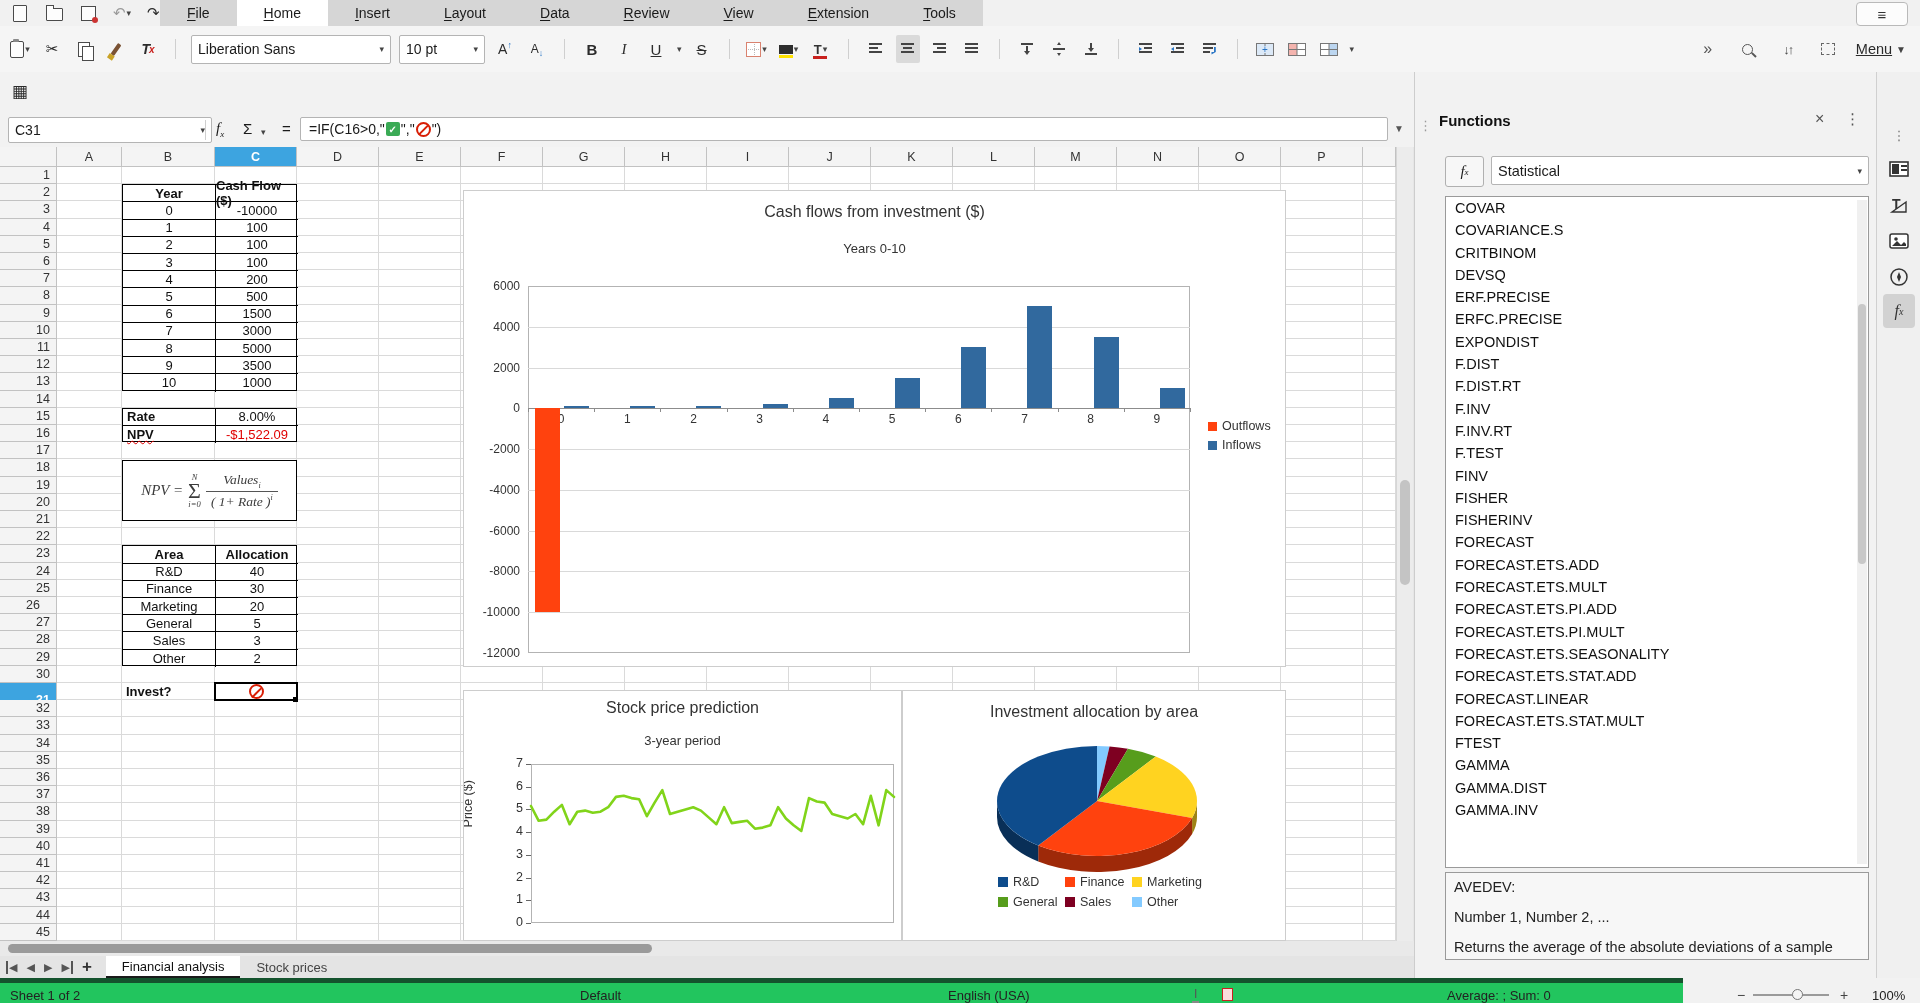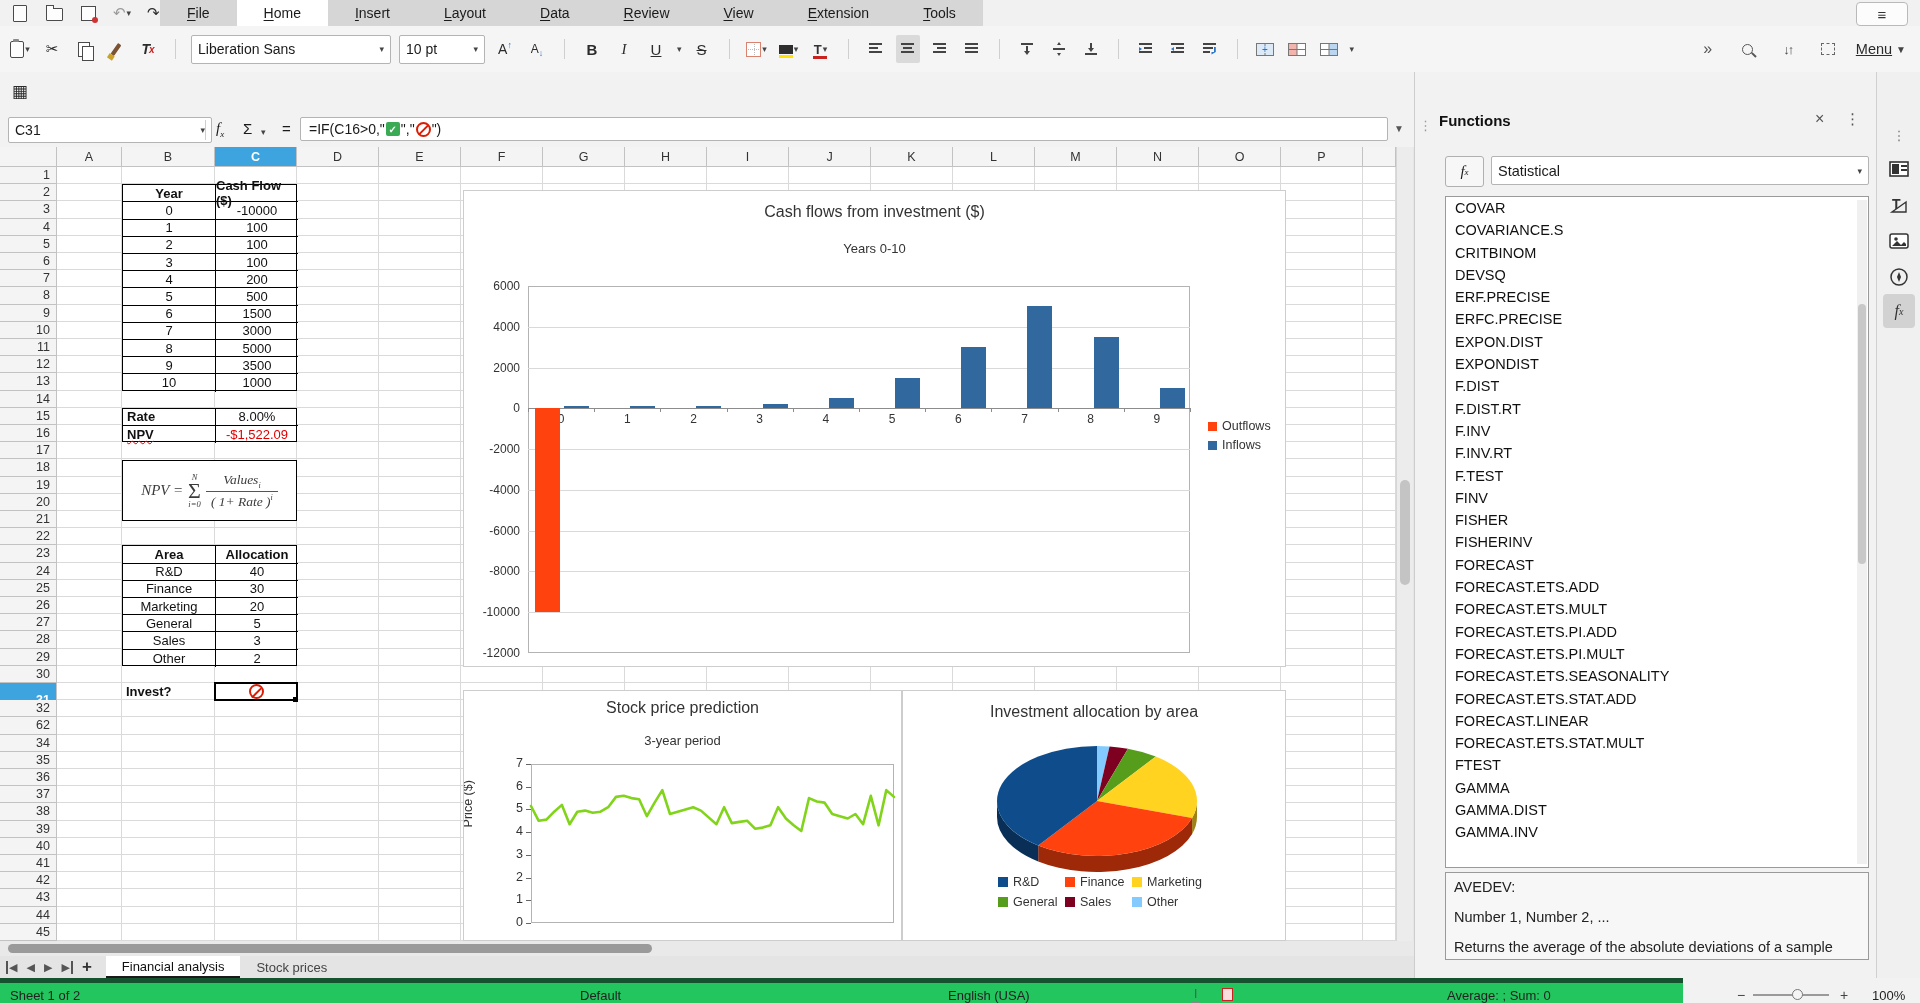--- a/index.html
+++ b/index.html
@@ -384,28 +384,28 @@
       <div class="hdrcell" style="left:0;top:278px;width:57px;height:17.2px;justify-content:flex-end;padding-right:6px;box-sizing:border-box">16</div>
       <div class="hdrcell" style="left:0;top:295.2px;width:57px;height:17.2px;justify-content:flex-end;padding-right:6px;box-sizing:border-box">17</div>
       <div class="hdrcell" style="left:0;top:312.4px;width:57px;height:17.2px;justify-content:flex-end;padding-right:6px;box-sizing:border-box">18</div>
       <div class="hdrcell" style="left:0;top:329.59999999999997px;width:57px;height:17.2px;justify-content:flex-end;padding-right:6px;box-sizing:border-box">19</div>
       <div class="hdrcell" style="left:0;top:346.8px;width:57px;height:17.2px;justify-content:flex-end;padding-right:6px;box-sizing:border-box">20</div>
       <div class="hdrcell" style="left:0;top:364px;width:57px;height:17.2px;justify-content:flex-end;padding-right:6px;box-sizing:border-box">21</div>
       <div class="hdrcell" style="left:0;top:381.2px;width:57px;height:17.2px;justify-content:flex-end;padding-right:6px;box-sizing:border-box">22</div>
       <div class="hdrcell" style="left:0;top:398.4px;width:57px;height:17.2px;justify-content:flex-end;padding-right:6px;box-sizing:border-box">23</div>
       <div class="hdrcell" style="left:0;top:415.59999999999997px;width:57px;height:17.2px;justify-content:flex-end;padding-right:6px;box-sizing:border-box">24</div>
       <div class="hdrcell" style="left:0;top:432.79999999999995px;width:57px;height:17.2px;justify-content:flex-end;padding-right:6px;box-sizing:border-box">25</div>
-      <div class="hdrcell" style="left:0;top:450px;width:57px;height:17.2px;justify-content:flex-end;padding-right:6px;box-sizing:border-box">26</div>
+      <div class="hdrcell" style="left:0;top:450px;width:57px;height:17.2px;justify-content:flex-end;padding-right:16px;box-sizing:border-box">26</div>
       <div class="hdrcell" style="left:0;top:467.2px;width:57px;height:17.2px;justify-content:flex-end;padding-right:6px;box-sizing:border-box">27</div>
       <div class="hdrcell" style="left:0;top:484.4px;width:57px;height:17.2px;justify-content:flex-end;padding-right:6px;box-sizing:border-box">28</div>
       <div class="hdrcell" style="left:0;top:501.59999999999997px;width:57px;height:17.2px;justify-content:flex-end;padding-right:6px;box-sizing:border-box">29</div>
       <div class="hdrcell" style="left:0;top:518.8px;width:57px;height:17.2px;justify-content:flex-end;padding-right:6px;box-sizing:border-box">30</div>
       <div class="hdrcell hdrsel" style="left:0;top:536px;width:57px;height:35px;justify-content:flex-end;padding-right:6px;box-sizing:border-box">31</div>
       <div class="hdrcell" style="left:0;top:553.1999999999999px;width:57px;height:17.2px;justify-content:flex-end;padding-right:6px;box-sizing:border-box">32</div>
-      <div class="hdrcell" style="left:0;top:570.4px;width:57px;height:17.2px;justify-content:flex-end;padding-right:6px;box-sizing:border-box">62</div>
+      <div class="hdrcell" style="left:0;top:570.4px;width:57px;height:17.2px;justify-content:flex-end;padding-right:6px;box-sizing:border-box">33</div>
       <div class="hdrcell" style="left:0;top:587.6px;width:57px;height:17.2px;justify-content:flex-end;padding-right:6px;box-sizing:border-box">34</div>
       <div class="hdrcell" style="left:0;top:604.8px;width:57px;height:17.2px;justify-content:flex-end;padding-right:6px;box-sizing:border-box">35</div>
       <div class="hdrcell" style="left:0;top:622px;width:57px;height:17.2px;justify-content:flex-end;padding-right:6px;box-sizing:border-box">36</div>
       <div class="hdrcell" style="left:0;top:639.1999999999999px;width:57px;height:17.2px;justify-content:flex-end;padding-right:6px;box-sizing:border-box">37</div>
       <div class="hdrcell" style="left:0;top:656.4px;width:57px;height:17.2px;justify-content:flex-end;padding-right:6px;box-sizing:border-box">38</div>
       <div class="hdrcell" style="left:0;top:673.6px;width:57px;height:17.2px;justify-content:flex-end;padding-right:6px;box-sizing:border-box">39</div>
       <div class="hdrcell" style="left:0;top:690.8px;width:57px;height:17.2px;justify-content:flex-end;padding-right:6px;box-sizing:border-box">40</div>
       <div class="hdrcell" style="left:0;top:708px;width:57px;height:17.2px;justify-content:flex-end;padding-right:6px;box-sizing:border-box">41</div>
       <div class="hdrcell" style="left:0;top:725.1999999999999px;width:57px;height:17.2px;justify-content:flex-end;padding-right:6px;box-sizing:border-box">42</div>
       <div class="hdrcell" style="left:0;top:742.4px;width:57px;height:17.2px;justify-content:flex-end;padding-right:6px;box-sizing:border-box">43</div>
@@ -685,21 +685,20 @@
       <span>Statistical</span>
         <span class="dd">▾</span>
     </div>
     <div id="fnlist">
         <div class="fnitem">COVAR</div>
         <div class="fnitem">COVARIANCE.S</div>
         <div class="fnitem">CRITBINOM</div>
         <div class="fnitem">DEVSQ</div>
         <div class="fnitem">ERF.PRECISE</div>
         <div class="fnitem">ERFC.PRECISE</div>
-        <div class="fnitem">EXPON.DIST</div>
         <div class="fnitem">EXPONDIST</div>
         <div class="fnitem">F.DIST</div>
         <div class="fnitem">F.DIST.RT</div>
         <div class="fnitem">F.INV</div>
         <div class="fnitem">F.INV.RT</div>
         <div class="fnitem">F.TEST</div>
         <div class="fnitem">FINV</div>
         <div class="fnitem">FISHER</div>
         <div class="fnitem">FISHERINV</div>
         <div class="fnitem">FORECAST</div>

